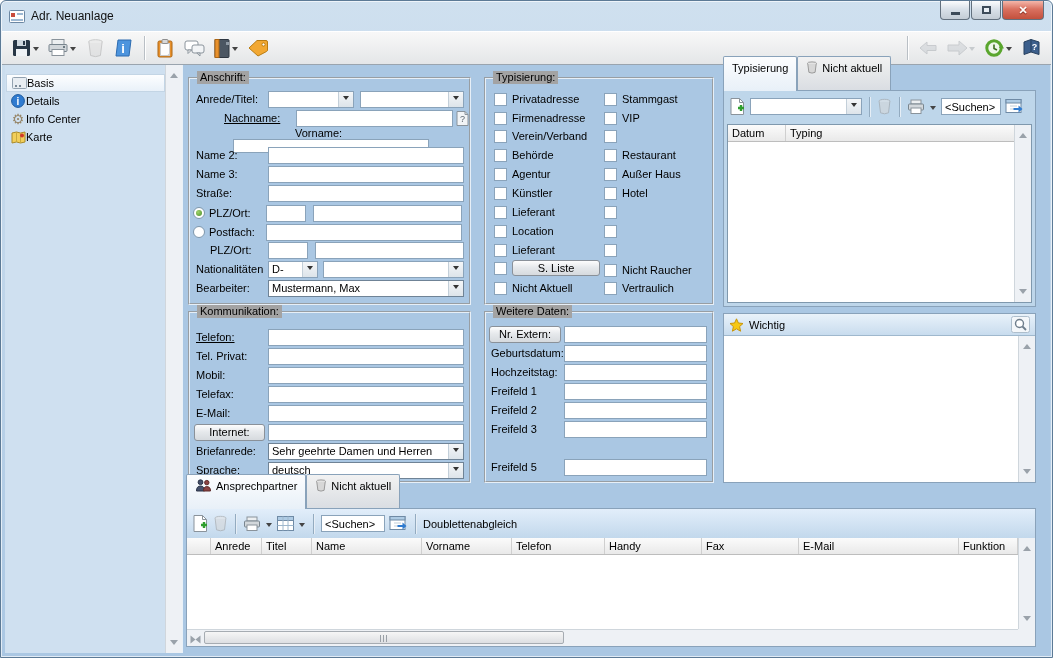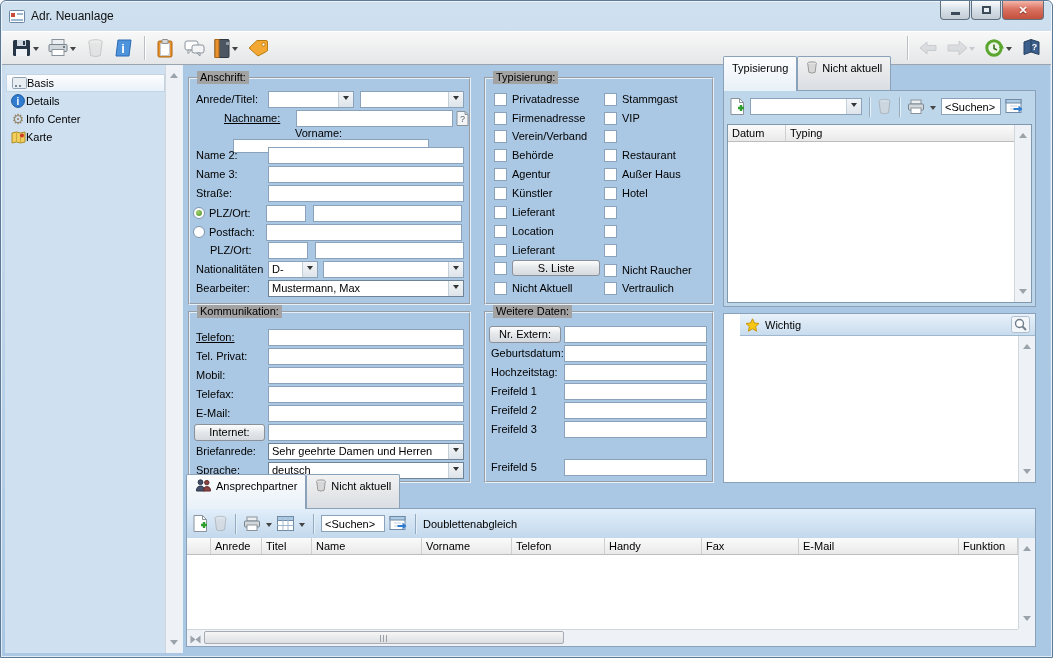--- a/index.html
+++ b/index.html
@@ -594,21 +594,21 @@
                 </div>
               <div class="sarrow" style="bottom:1px;left:1px;">
                   <span class="tri-down"></span>
                 </div>
             </div>
           </div>
         </div>
       </div>
 
       <div class="panel" style="left:537px;top:248px;width:313px;height:170px;background:#fff;">
-        <div class="panelbar" style="height:22px;margin-left:16px;">
+        <div class="panelbar" style="height:22px;">
           <span>
               <svg width="15" height="14" viewBox="0 0 15 14">
                 <path d="M7.5 0.8 L9.4 5 L14 5.5 L10.6 8.6 L11.6 13.2 L7.5 10.8 L3.4 13.2 L4.4 8.6 L1 5.5 L5.6 5 Z" fill="#f6c813" stroke="#c8950a"></path>
               </svg>
             </span>
           <span>Wichtig</span>
           <span style="margin-left:auto;">
               <svg width="19" height="17">
                 <rect x="0.5" y="0.5" width="18" height="16" rx="2" fill="#f4f7fa" stroke="#aebecc"></rect>
                 <circle cx="8.5" cy="7.5" r="4" fill="#fff" stroke="#6f7e8c" stroke-width="1.4"></circle>

